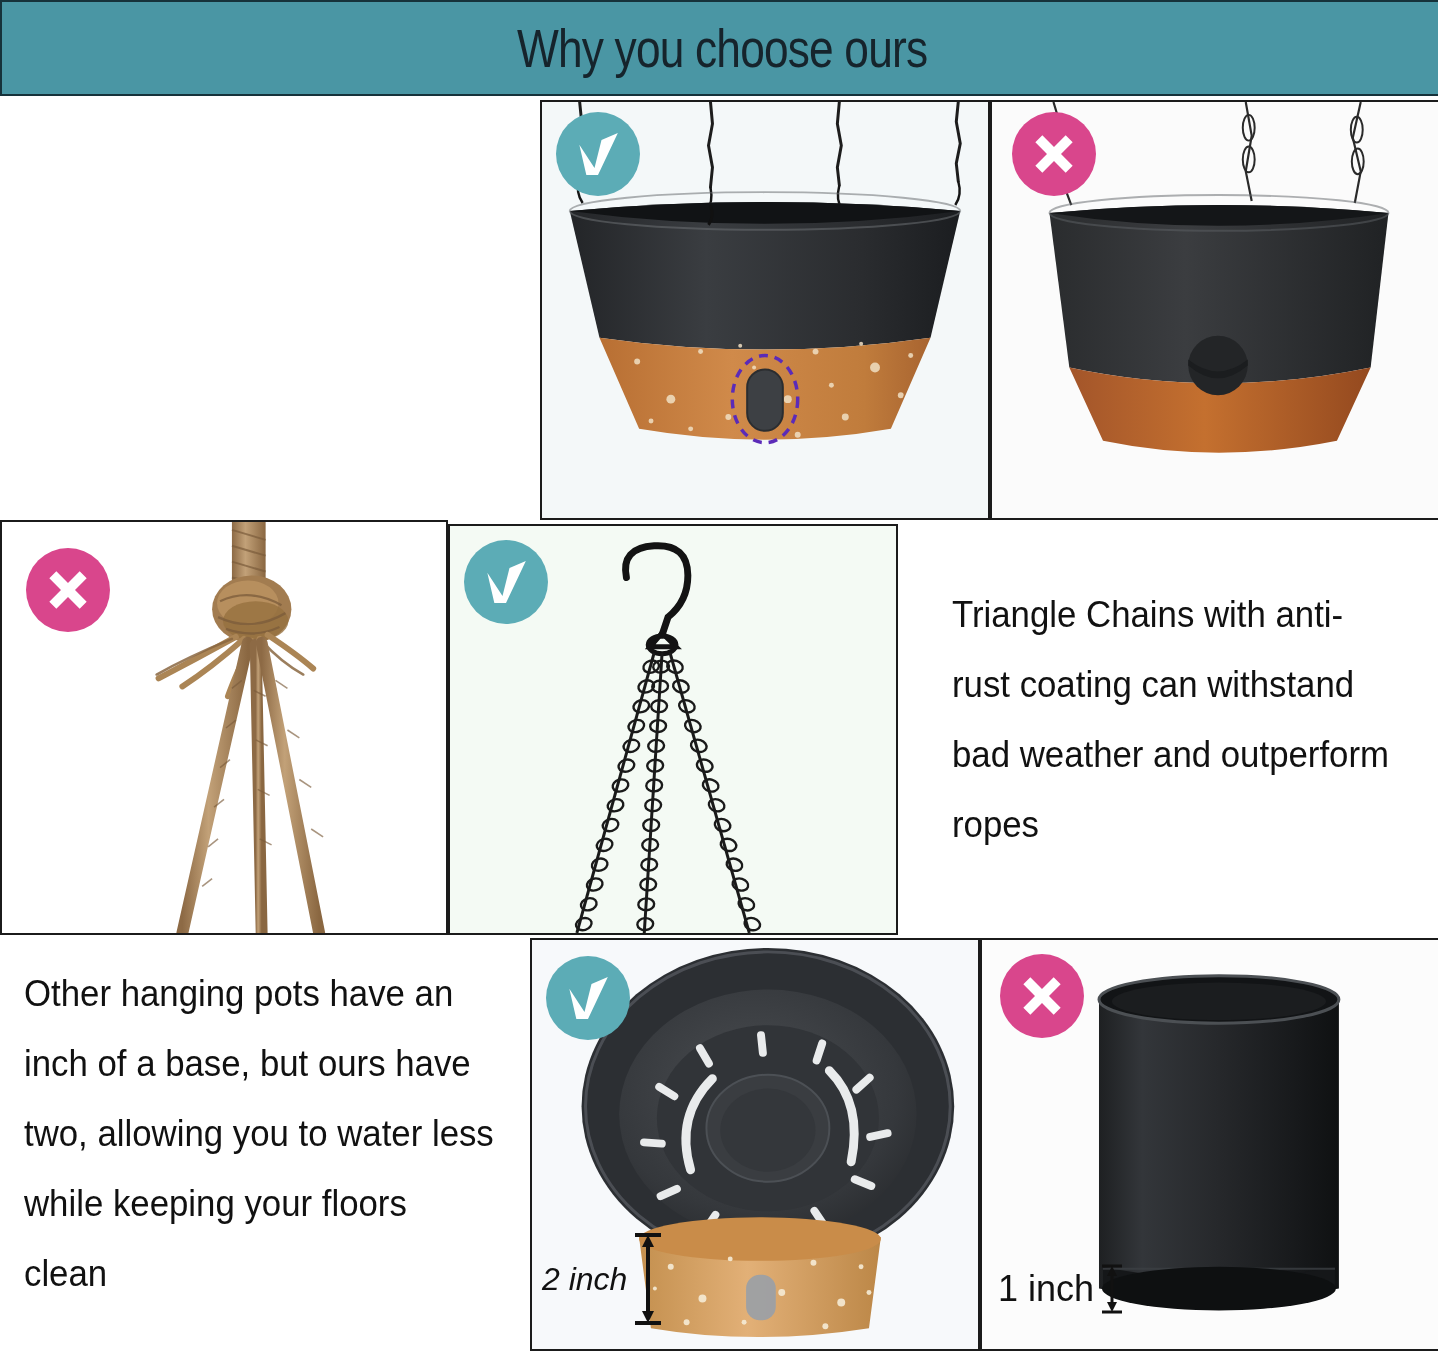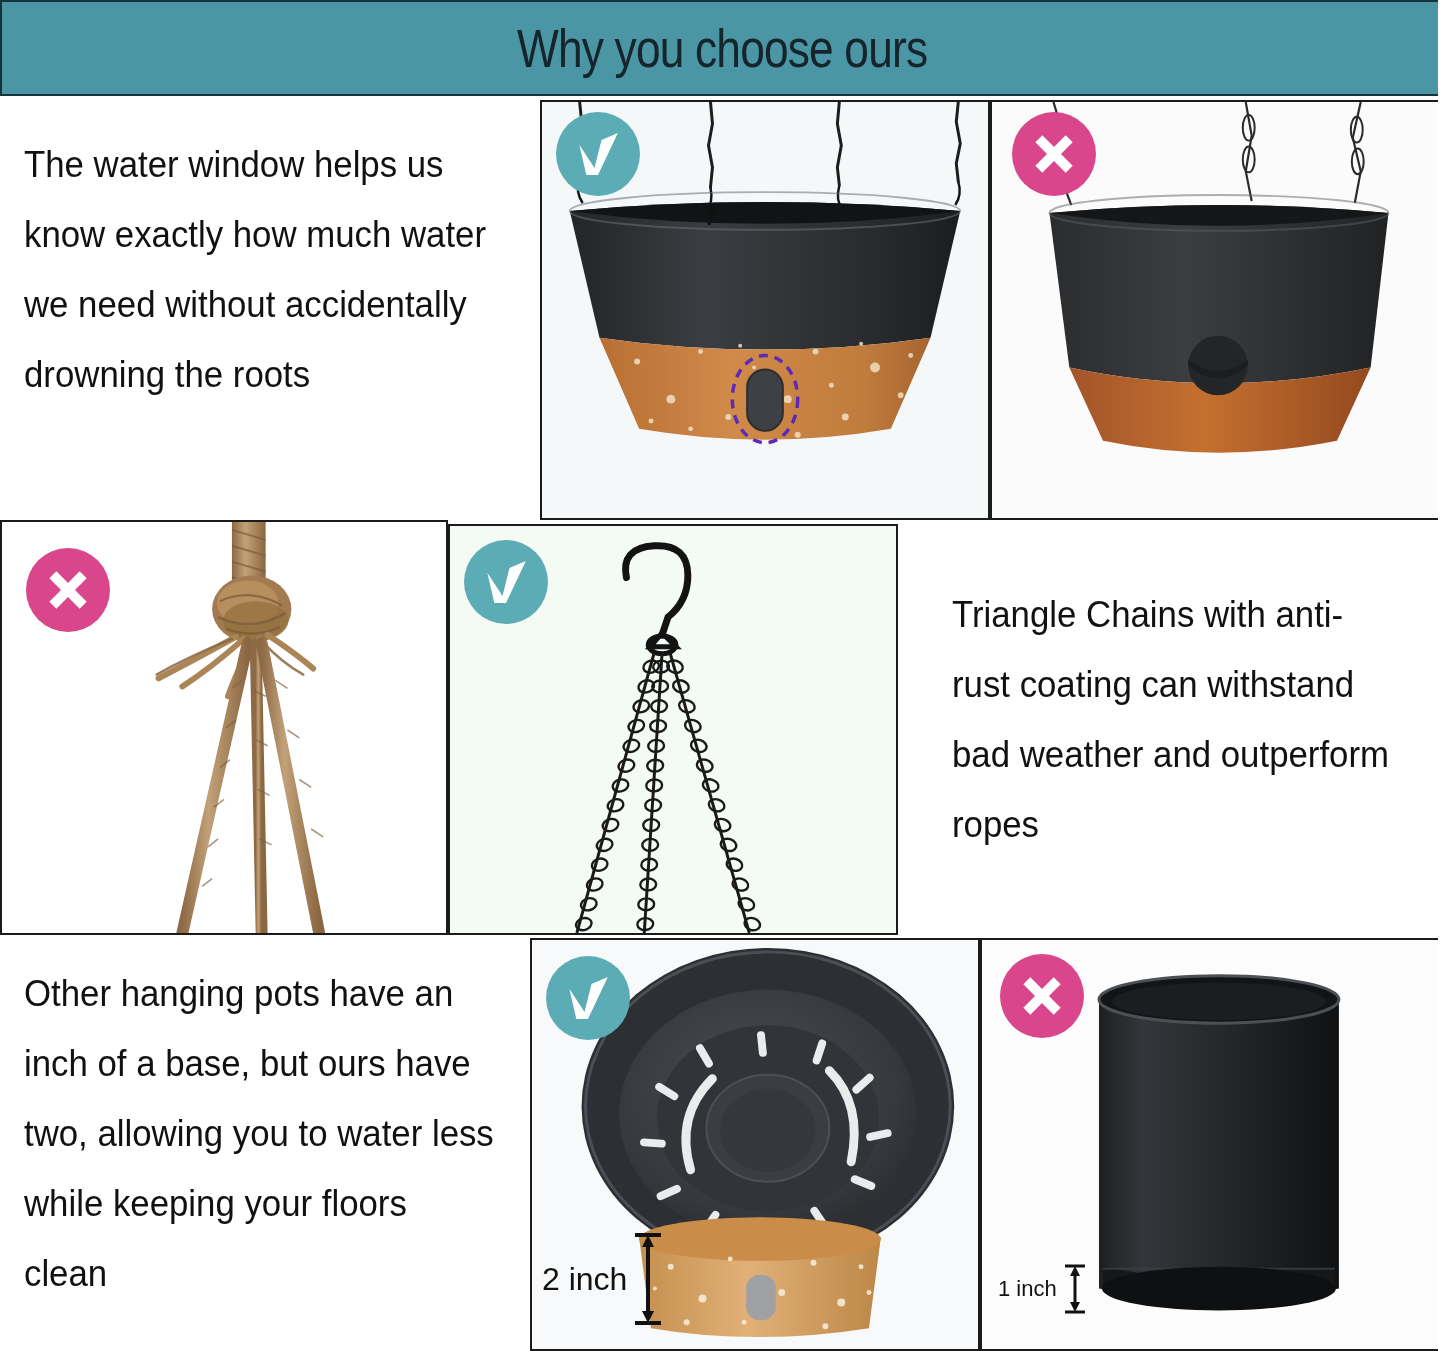--- a/index.html
+++ b/index.html
@@ -38,21 +38,21 @@
   
   .c-r1-text{left:0;  top:96px;  width:540px;height:424px;}
   .c-r1-ok  {left:540px;top:100px;width:450px;height:420px;background:#f4f8f9;}
   .c-r1-no  {left:990px;top:100px;width:455px;height:420px;background:#fbfbfb;}
   
   .c-r2-no  {left:0;    top:520px;width:448px;height:415px;background:#ffffff;}
   .c-r2-ok  {left:448px;top:524px;width:450px;height:411px;background:#f4faf4;}
   .c-r2-text{left:900px;top:524px;width:545px;height:411px;}
   
   .c-r3-text{left:0;    top:935px;width:530px;height:416px;}
-  .c-r3-ok  {left:530px;top:938px;width:450px;height:413px;background:#0ea5e9;}
+  .c-r3-ok  {left:530px;top:938px;width:450px;height:413px;background:#0ea5e9;font-style:italic;}
   .c-r3-no  {left:980px;top:938px;width:465px;height:413px;background:#fcfcfc;}
 
   
   .copy{
     position:absolute;
     font-family:"Liberation Sans", sans-serif;
     font-size:37px;
     line-height:70px;
     color:#111;
     transform:scaleX(.94);
@@ -74,35 +74,32 @@
   svg.art-svg{position:absolute;inset:0;width:100%;height:100%;display:block;}
 
   
   .measure{
     position:absolute;z-index:7;
     display:flex;align-items:center;gap:6px;
     font-family:"Liberation Sans", sans-serif;
     color:#111;
   }
   .measure .mlabel{font-size:32px;line-height:1;}
-  .measure .mlabel.small{font-size:22px;}
+  .measure .mlabel.small{font-size:36px;}
   .dimline{position:relative;display:block;}
 </style>
 </head>
 <body>
 
 <div class="page" style="--teal:#4a96a4;--teal-badge:#5cacb6;--pink:#d9468c;">
 
   <div class="header">
     <div class="header-title">Why you choose ours</div>
   </div>
 
-  <div class="cell c-r1-text">
-    <div class="copy">The water window helps us know exactly how much water we need without accidentally drowning the roots</div>
-  </div>
 
   <div class="cell c-r1-ok bordered">
     <svg class="art-svg" viewBox="0 0 450 420" preserveAspectRatio="none">
       <defs>
         <linearGradient id="potBlk1" x1="0" y1="0" x2="1" y2="0">
           <stop offset="0" stop-color="#232528"></stop>
           <stop offset="0.35" stop-color="#3a3d41"></stop>
           <stop offset="0.75" stop-color="#2a2c2f"></stop>
           <stop offset="1" stop-color="#1b1d20"></stop>
         </linearGradient>

